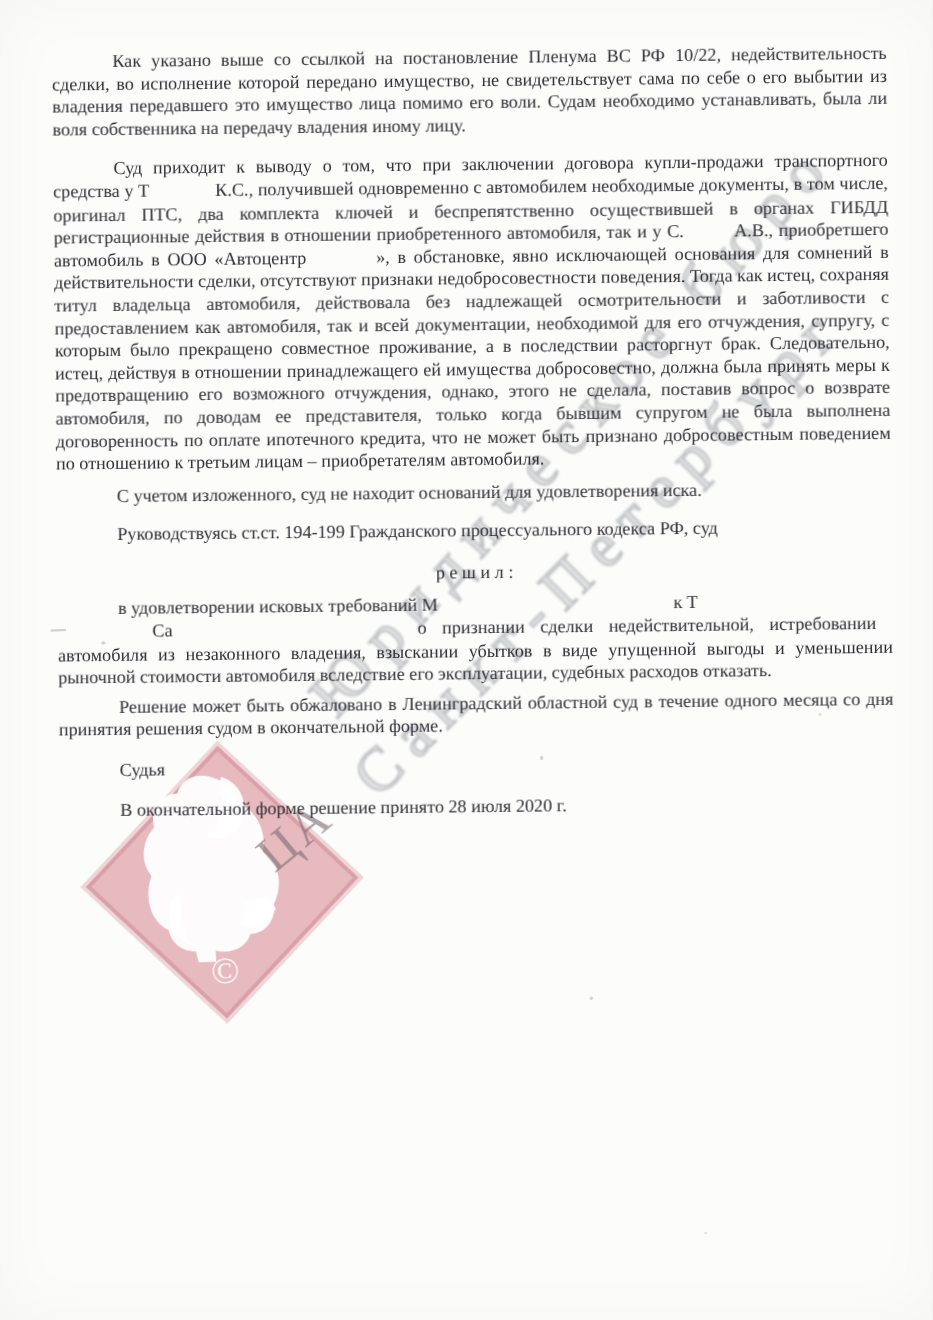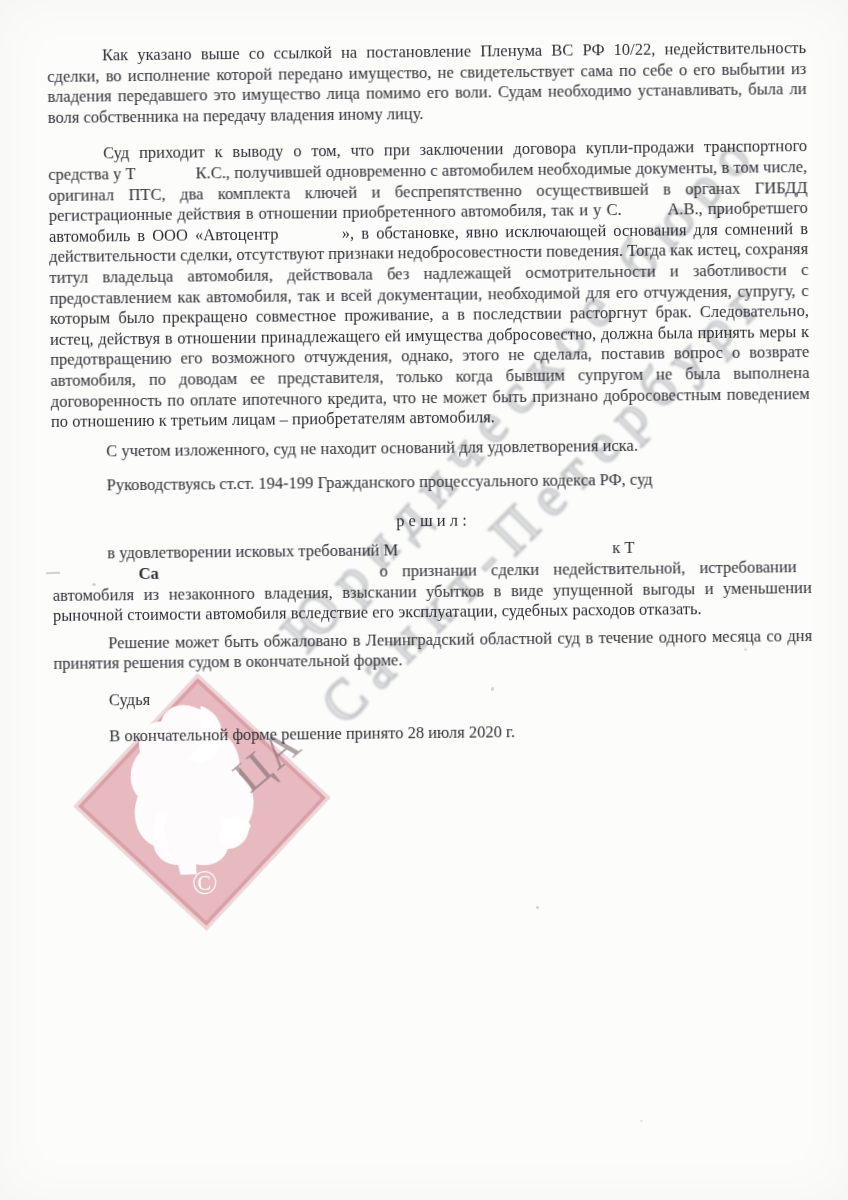--- a/index.html
+++ b/index.html
@@ -57,21 +57,21 @@
   .mt-p4{margin-top:14px;}
   .mt-resh{margin-top:18px;}
   .mt-ruling{margin-top:9px;}
   .mt-p6{margin-top:7px;}
   .mt-p7{margin-top:16px;}
   .mt-p8{margin-top:15px;}
   .centered{text-align:center;text-indent:0;}
   .ruling-line{position:relative;height:20.6px;text-align:left;}
   .rl1-left{display:inline-block;text-indent:55px;}
   .rl1-right{position:absolute;left:560px;top:0;}
-  .rl2-left{position:absolute;left:86px;top:0;font-weight:bold;}
+  .rl2-left{position:absolute;left:86px;top:0;}
   .rl2-right{position:absolute;left:327px;top:0;word-spacing:10px;}
   
   .speck{position:absolute;background:rgba(110,112,122,0.30);border-radius:50%;z-index:1;}
   .dash{position:absolute;background:rgba(100,100,112,0.28);z-index:1;}
 </style>
 </head>
 <body>
 
 <div class="page">
 

